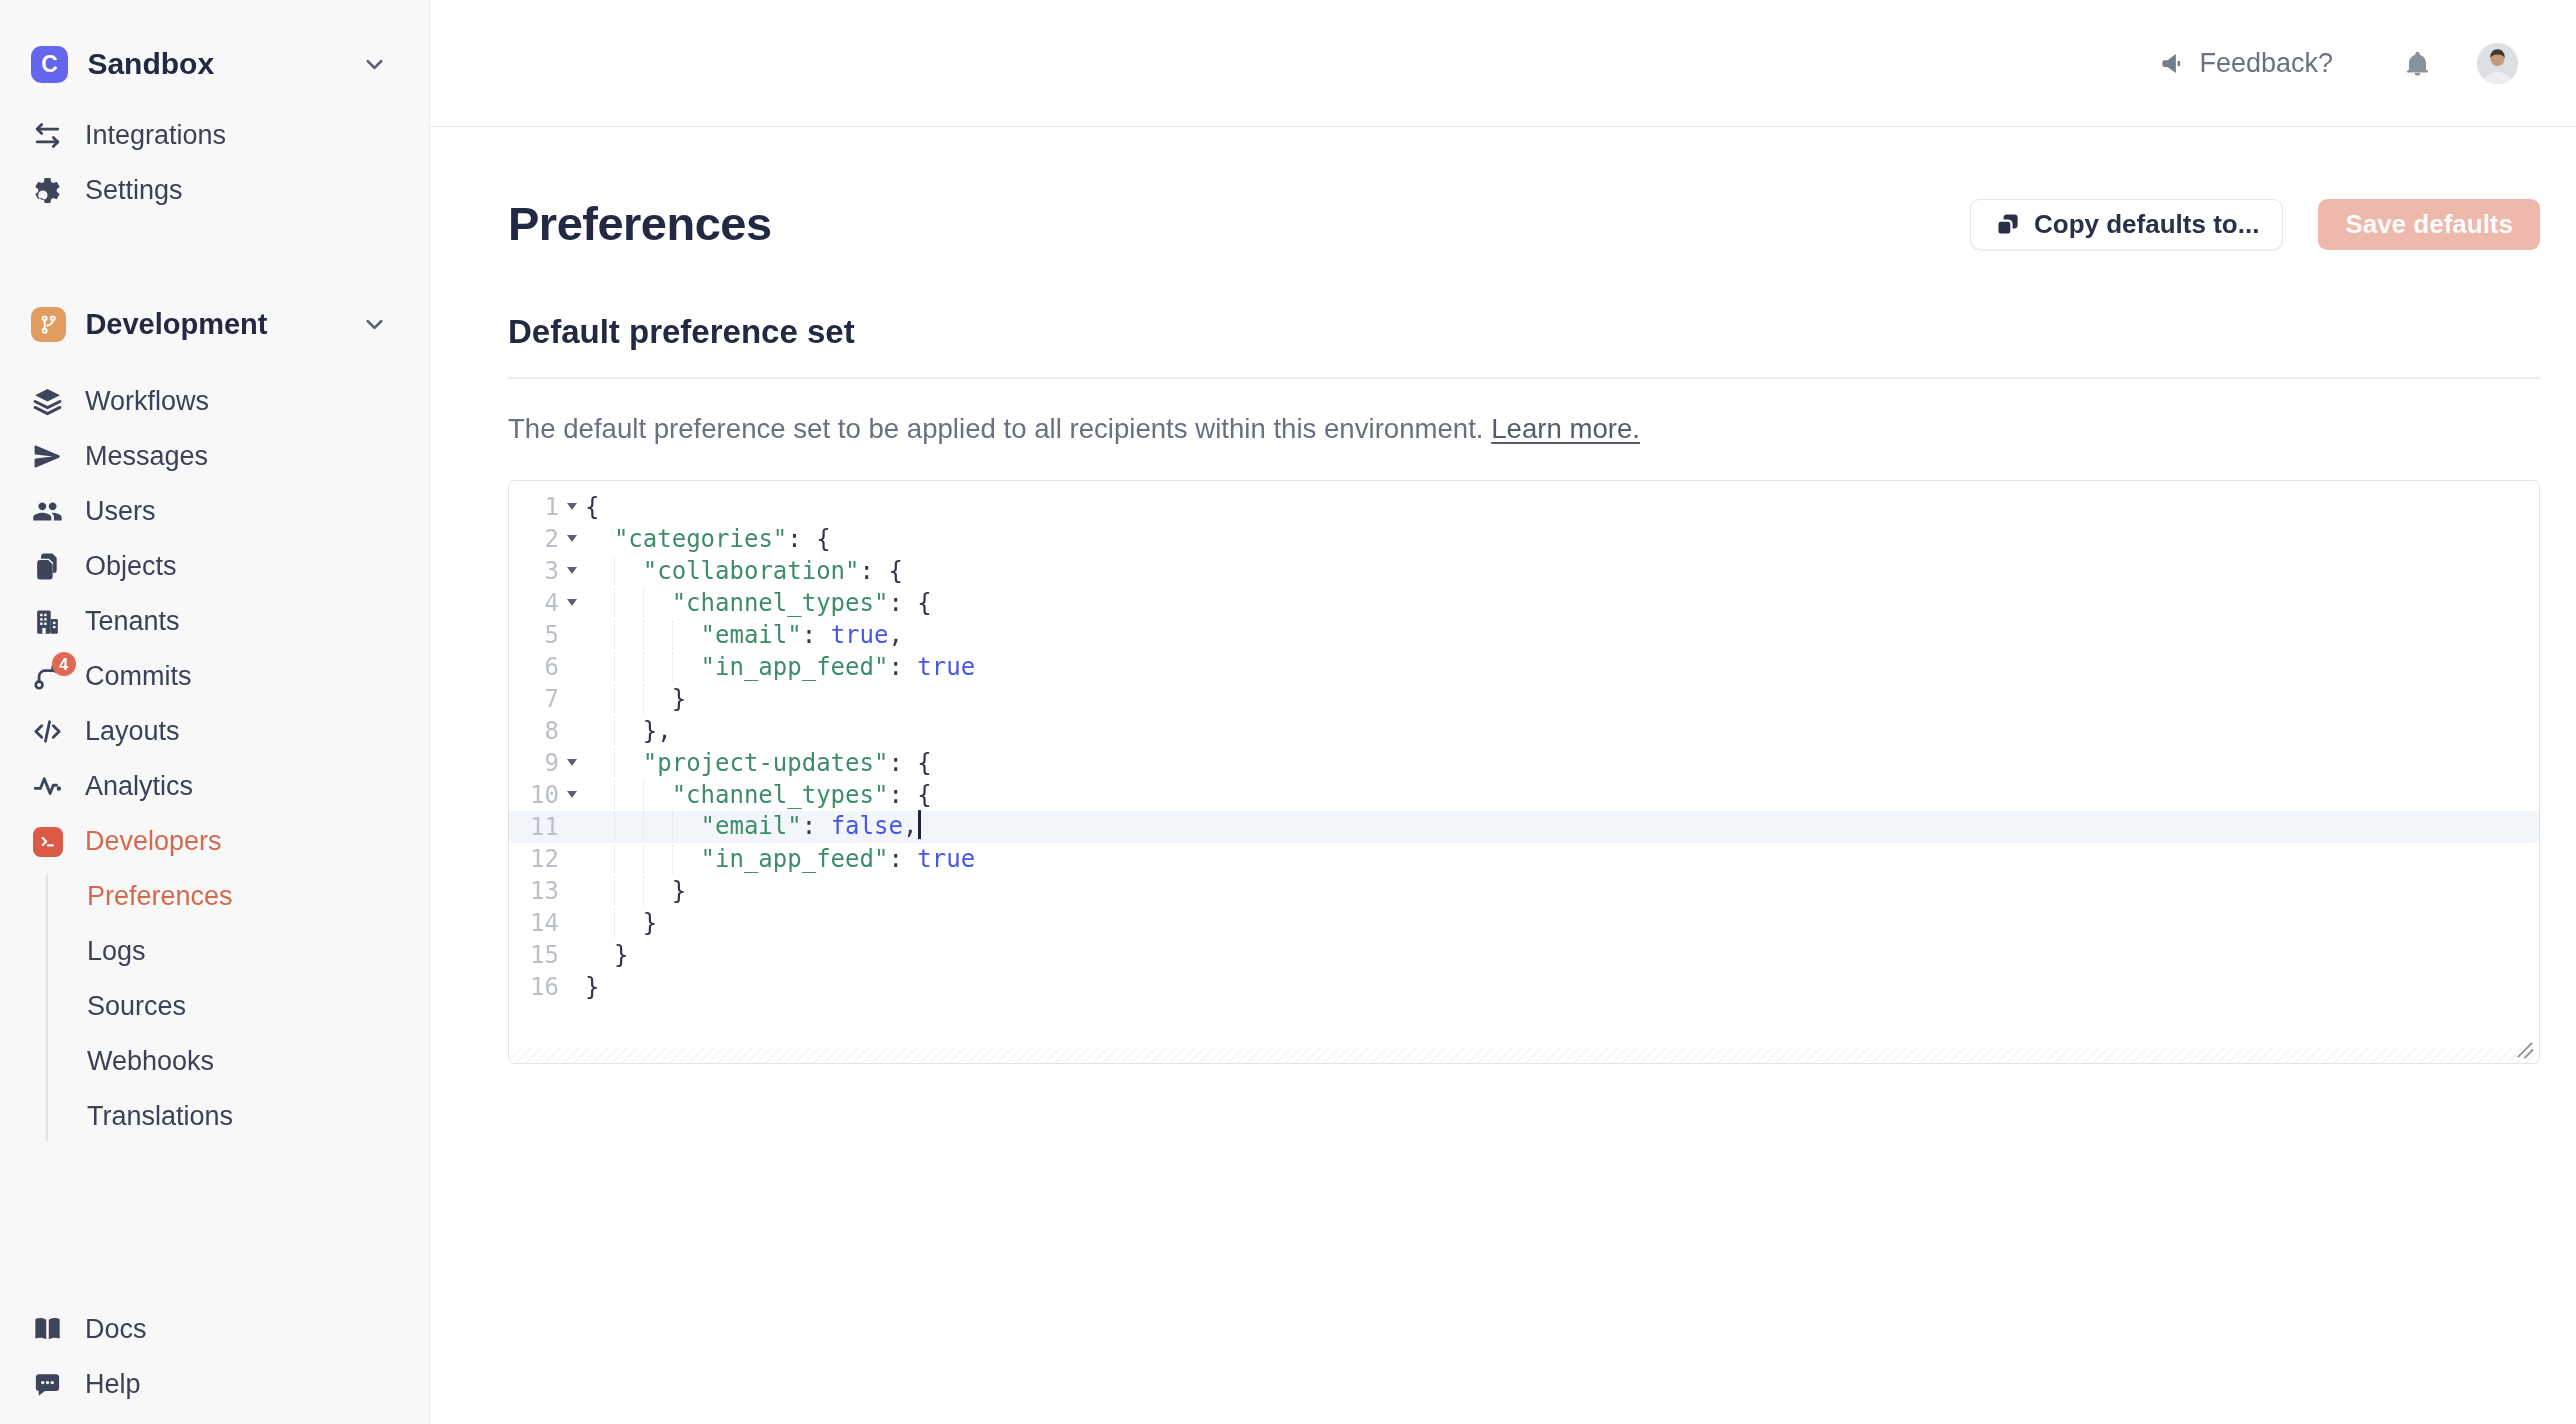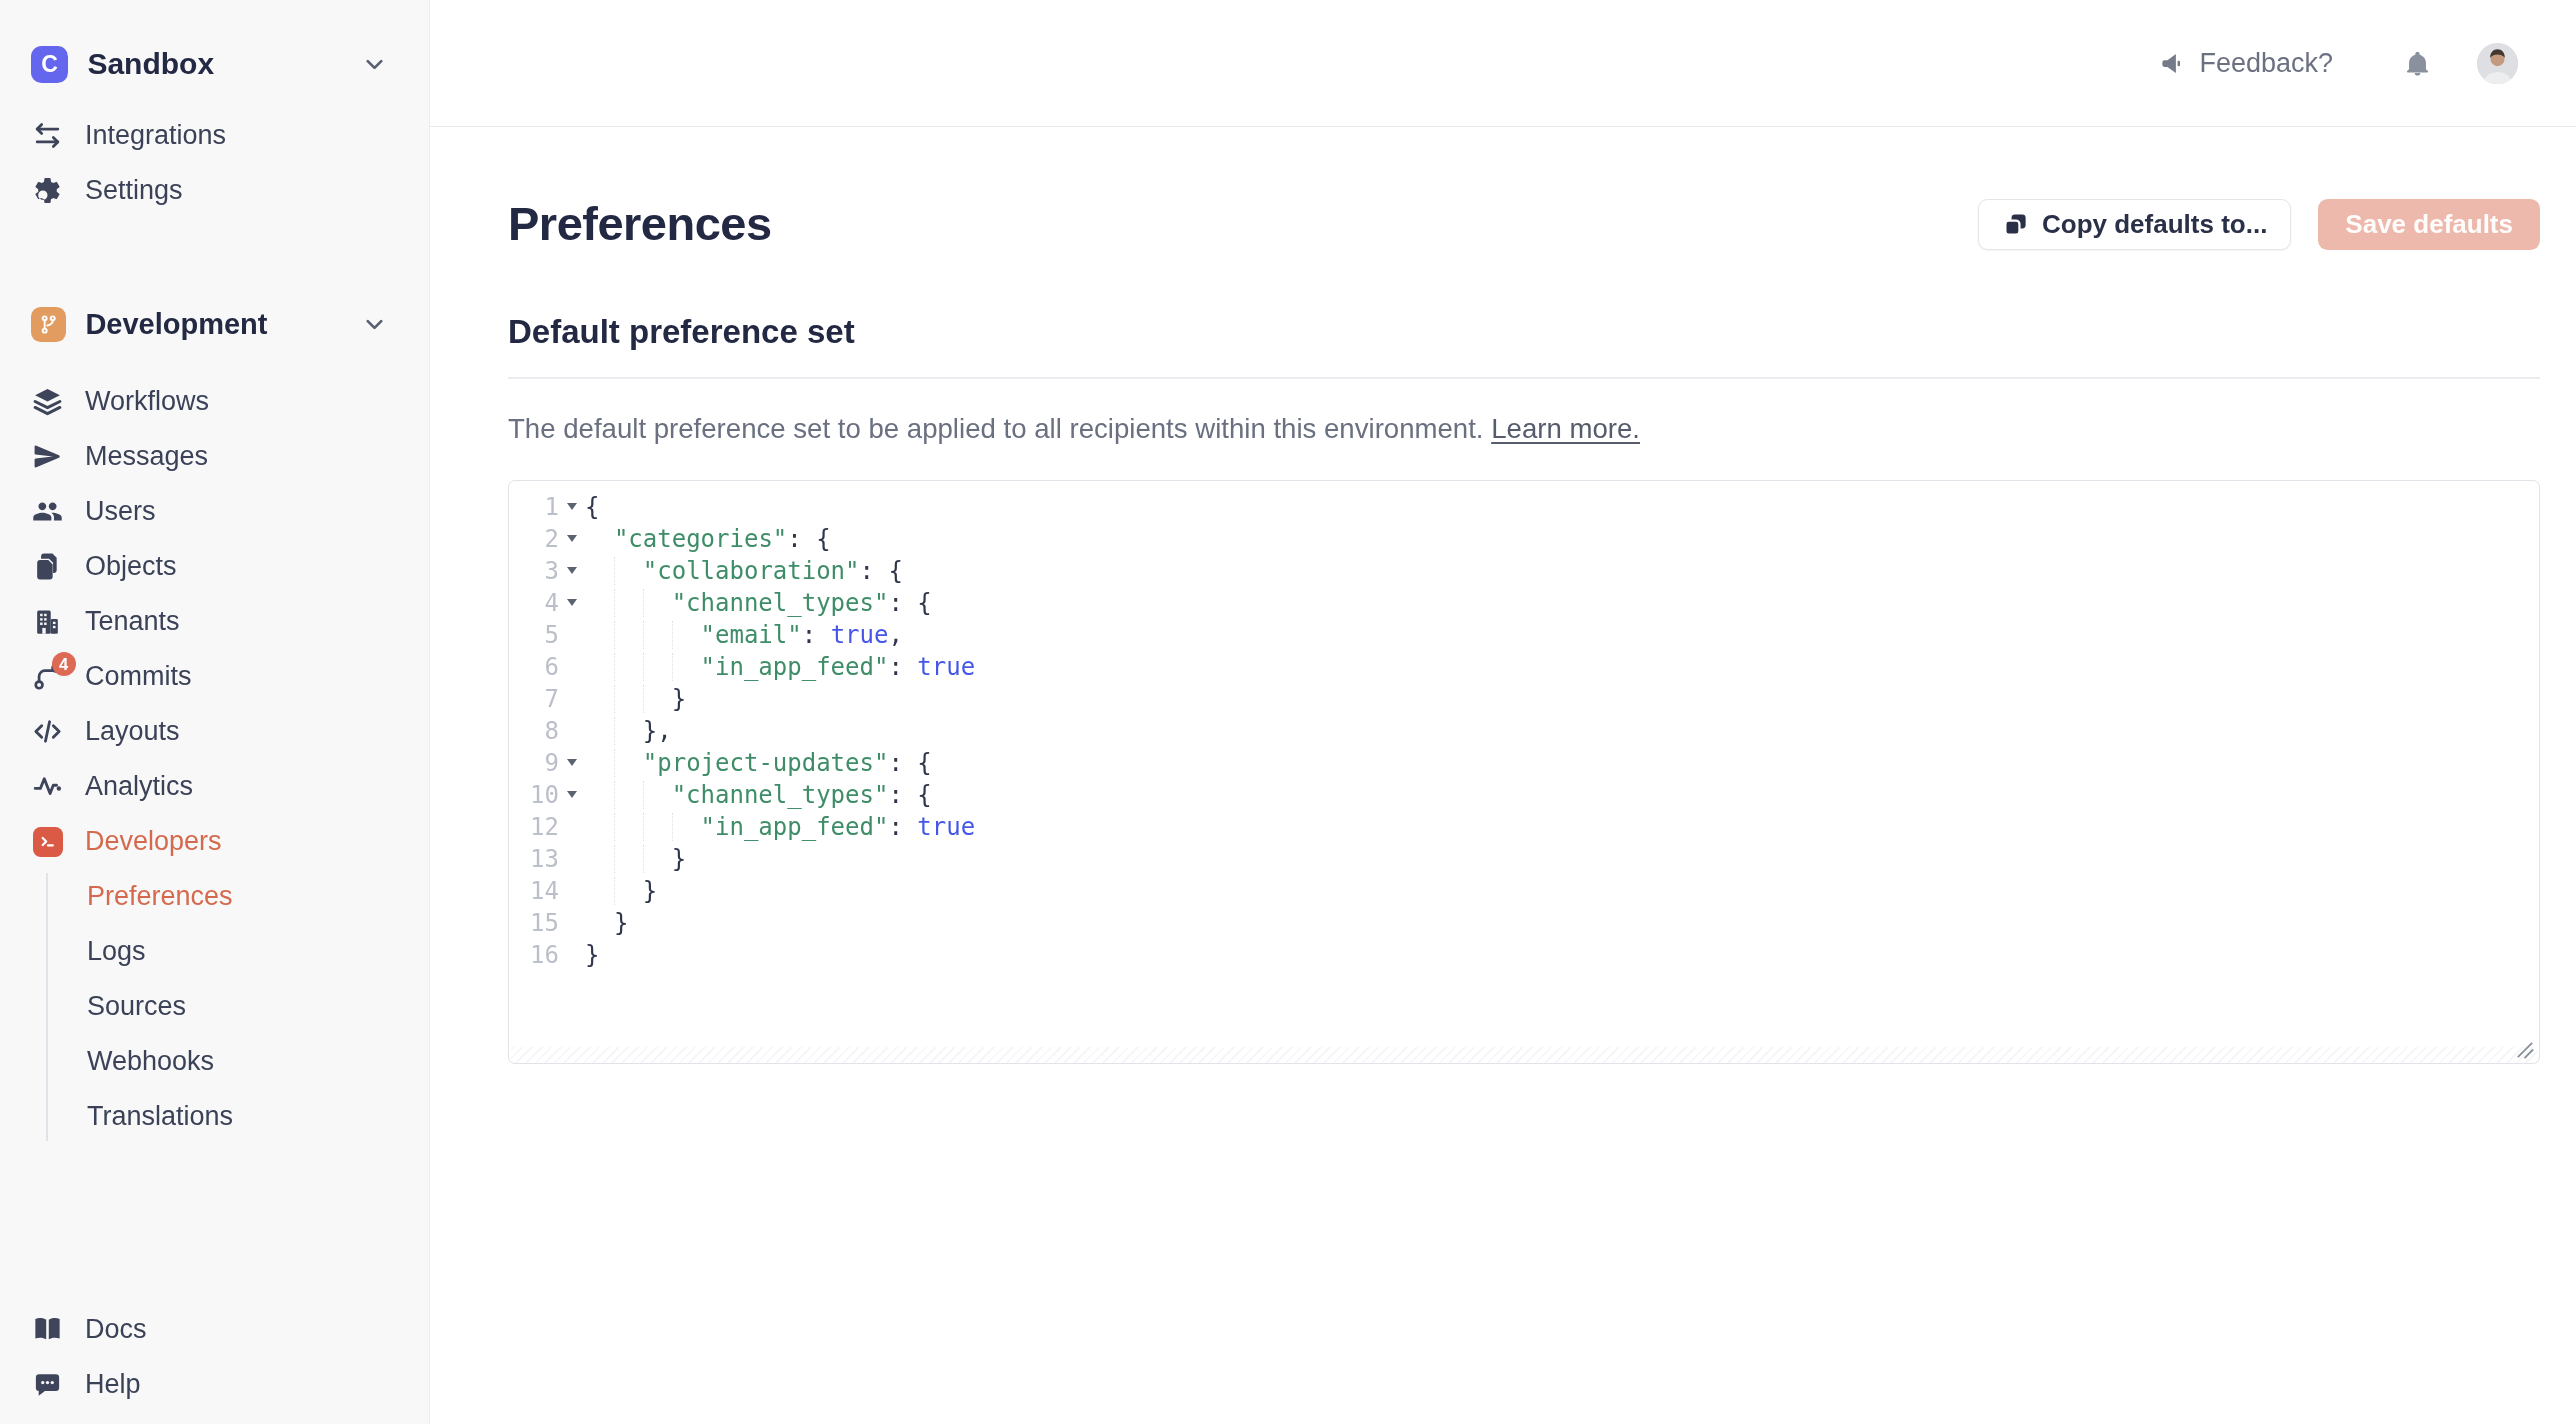--- a/index.html
+++ b/index.html
@@ -69,21 +69,21 @@
           border:none;cursor:pointer;padding:0;display:flex;}
   .avatar svg{width:100%;height:100%;}
 
   
   .main{position:absolute;left:430px;top:127px;right:0;bottom:0;background:#fff;
         padding:70px 36px 0 78px;overflow:hidden;}
   .page-head{display:flex;align-items:center;}
   h1{font-size:47px;font-weight:700;color:var(--ink-dark);letter-spacing:-0.5px;line-height:54px;}
   .actions{margin-left:auto;display:flex;gap:27px;align-items:center;}
   .btn{height:51px;display:flex;align-items:center;border-radius:9.7px;font-size:26px;font-weight:600;
-       cursor:pointer;font-family:"Liberation Sans",sans-serif;}
+       cursor:pointer;font-family:"Liberation Sans",sans-serif;margin-left:8px;}
   .btn-copy{background:#fff;border:1.9px solid #E4E4E9;color:#2A3047;padding:0 23px;gap:12.6px;
             box-shadow:0 1px 1.9px rgba(20,25,40,.05);}
   .btn-copy svg{width:27px;height:27px;color:#2A3047;}
   .btn-save{background:var(--save-bg);border:none;color:rgba(255,255,255,.96);padding:0 27px;cursor:default;}
 
   h2{font-size:33px;font-weight:700;color:var(--ink-dark);margin-top:62px;}
   .divider{height:1.9px;background:#ECECF0;margin-top:26px;}
   .desc{margin-top:33px;font-size:27.6px;color:#6A7080;line-height:33px;}
   .desc a{color:#565C6B;text-decoration:underline;text-underline-offset:3.9px;cursor:pointer;}
 
@@ -414,20 +414,25 @@
           </span>
           <span class="code"><span class="ind">  </span><span class="ind guide">  </span><span class="tk-k">"project-updates"</span><span class="tk-p">: {</span></span>
         </div>
         <div class="cm-line">
           <span class="ln">10</span>
           <span class="fold">
             <span class="tri"></span>
           </span>
           <span class="code"><span class="ind">  </span><span class="ind guide">  </span><span class="ind guide">  </span><span class="tk-k">"channel_types"</span><span class="tk-p">: {</span></span>
         </div>
+        <div class="cm-line active">
+          <span class="ln">11</span>
+          <span class="fold"></span>
+          <span class="code"><span class="ind">  </span><span class="ind guide">  </span><span class="ind guide">  </span><span class="ind guide">  </span><span class="tk-k">"email"</span><span class="tk-p">: </span><span class="tk-b">false</span><span class="tk-p">,</span><span class="caret"></span></span>
+        </div>
         <div class="cm-line">
           <span class="ln">12</span>
           <span class="fold"></span>
           <span class="code"><span class="ind">  </span><span class="ind guide">  </span><span class="ind guide">  </span><span class="ind guide">  </span><span class="tk-k">"in_app_feed"</span><span class="tk-p">: </span><span class="tk-b">true</span></span>
         </div>
         <div class="cm-line">
           <span class="ln">13</span>
           <span class="fold"></span>
           <span class="code"><span class="ind">  </span><span class="ind guide">  </span><span class="ind guide">  </span><span class="tk-p">}</span></span>
         </div>

